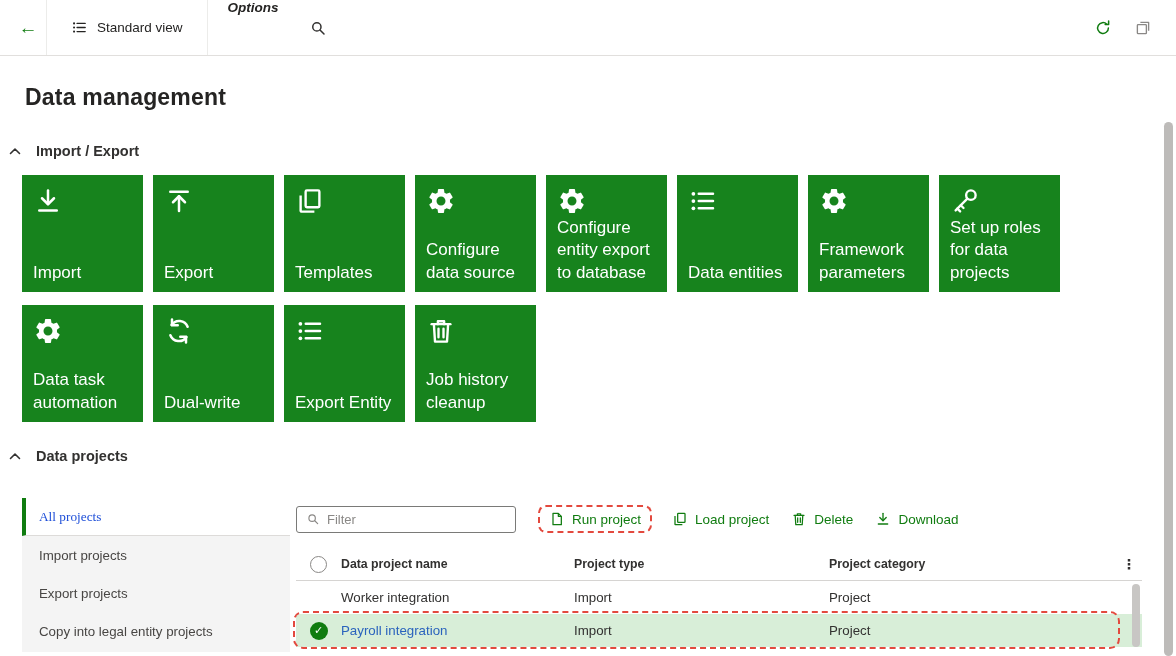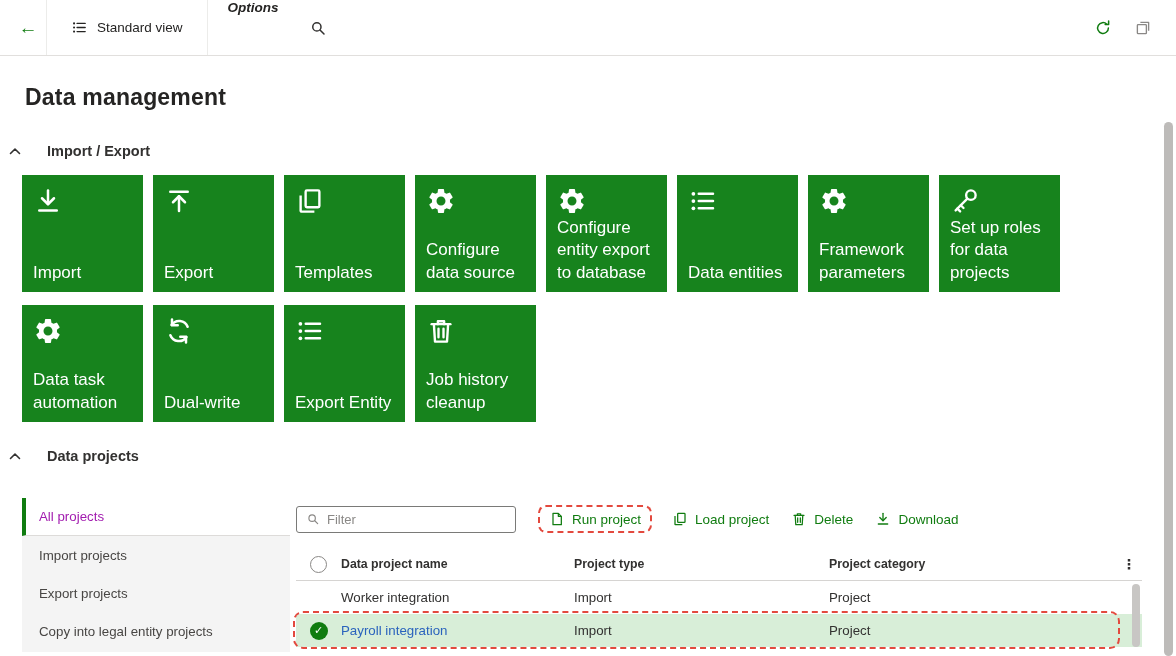--- a/index.html
+++ b/index.html
@@ -26,40 +26,40 @@
   .search-top { margin-left:2px; color:#323130; width:32px; height:32px; }
   .search-top svg { width:17px; height:17px; }
   .spacer { flex:1; }
   .top-icon { width:34px; height:34px; display:flex; align-items:center; justify-content:center; }
   .top-icon svg { width:18px; height:18px; }
   .refresh-btn { color:var(--accent-green,#107c10); }
   .popout-btn { color:#8a8886; margin-left:6px; }
 
   
   .page-title { margin:28px 0 0 25px; font-size:23px; font-weight:700; letter-spacing:.2px; color:#252423; }
-  .section-hdr { margin:32px 0 0 9px; display:flex; align-items:center; gap:26px;
+  .section-hdr { margin:32px 0 0 9px; display:flex; align-items:center; gap:15px;
                  font-size:14.5px; font-weight:700; color:#323130; cursor:pointer; }
   .section-hdr.second { margin-top:26px; }
   .section-hdr .chev svg { width:12px; height:8px; color:#323130; }
 
   
   .tiles { margin:16px 0 0 22px; width:1042px; display:flex; flex-wrap:wrap; gap:13px 10px; }
   .tile { width:121px; height:117px; background:var(--tile-green,#17831d); color:#fff;
           position:relative; cursor:pointer; }
   .t-icon { position:absolute; top:11px; left:11px; }
   .t-icon svg { width:30px; height:30px; }
   .t-label { position:absolute; left:11px; right:5px; bottom:8px; font-size:17px; line-height:1.32; }
 
   
   .dp-content { display:flex; margin:34px 34px 0 22px; }
   .dp-nav { width:268px; background:#f4f4f4; flex-shrink:0; height:154px; }
   .nav-item { height:38px; display:flex; align-items:center; padding-left:13px;
               font-size:13.3px; color:#484644; border-left:4px solid transparent; cursor:pointer; }
   .nav-item.selected { background:#fff; border-left-color:var(--accent-green,#107c10);
-                       border-bottom:1px solid #dddbd9; color:#a21caf; }
+                       border-bottom:1px solid #dddbd9; color:#1d4ed8;font-family:Liberation Serif, serif; }
 
   .dp-main { flex:1; margin-left:6px; position:relative; min-width:0; }
   .dp-toolbar { display:flex; align-items:center; height:42px; }
   .filter-box { width:220px; height:27px; border:1px solid #7a7a78; border-radius:3px;
                 display:flex; align-items:center; padding:0 9px; gap:7px; background:#fff; color:#8a8886; }
   .filter-box svg { width:14px; height:14px; }
   .filter-box input { border:0; outline:0; width:100%; font-size:13px; font-family:inherit; color:#000000; background:transparent; }
   .filter-box input::placeholder { color:#8a8886; }
 
   .annot-box { border:2px dashed var(--annotation-red,#e3493e); border-radius:8px;

